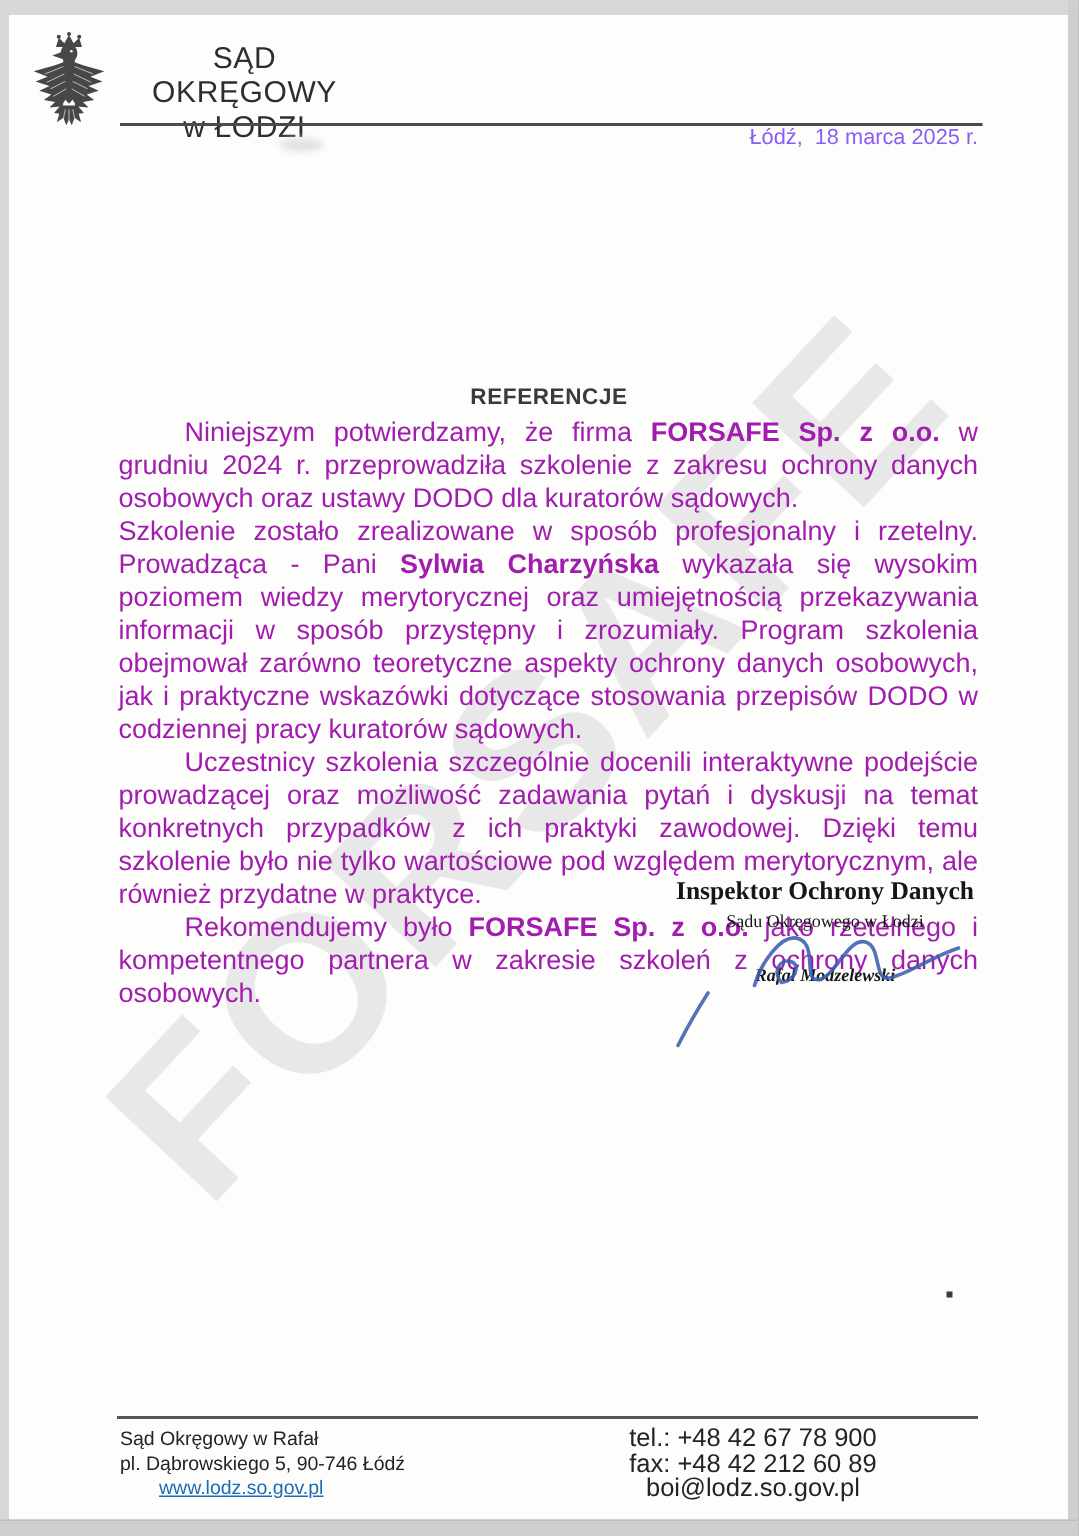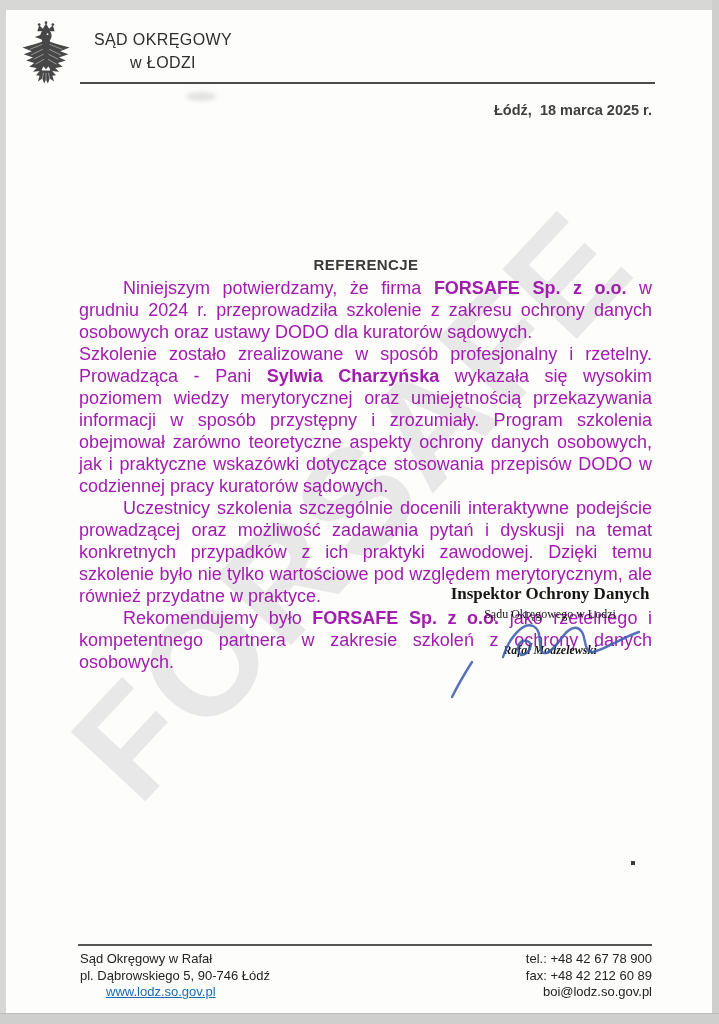--- a/index.html
+++ b/index.html
@@ -23,27 +23,27 @@
     font-size:148px; font-weight:700; letter-spacing:4px;
     color:#e8e8e8; white-space:nowrap; user-select:none;
   }
 
   .content{position:absolute; inset:0; z-index:2;}
 
   
   .eagle{position:absolute; left:15px; top:20px; width:62px; height:76px;}
   .orgname{
     position:absolute; left:88px; top:28px; width:150px;
-    text-align:center; font-size:16px; line-height:23px;
+    text-align:center; font-size:20px; line-height:23px;
     letter-spacing:0.4px; color:#2e2e2e; font-weight:500;
   }
   .header-rule{position:absolute; left:80px; top:82px; width:575px; height:2px; background:#4b4b4b;}
   .dateline{
-    position:absolute; left:352px; top:102px; width:300px;
-    text-align:right; font-size:14.5px; color:#404040;font-weight:bold;
+    position:absolute; left:352px; top:84px; width:300px;
+    text-align:right; font-size:14.5px; color:#8b5cf6;
   }
   .smudge{
     position:absolute; left:186px; top:92px; width:30px; height:9px;
     background:#e2e2e1; border-radius:50%; filter:blur(2px);
   }
 
   
   .doc-title{
     position:absolute; left:80px; top:256px; width:572px;
     text-align:center; font-size:15px; font-weight:600;
@@ -69,21 +69,21 @@
   .dot-artifact{position:absolute; left:631px; top:861px; width:4px; height:4px; background:#3a3a3a;}
 
   
   .footer-rule{position:absolute; left:78px; top:944px; width:574px; height:1.5px; background:#565656;}
   .footer-left{
     position:absolute; left:80px; top:951px; width:320px;
     font-size:13px; line-height:16.5px; color:#232323;
   }
   .footer-right{
     position:absolute; left:352px; top:951px; width:300px;
-    text-align:right; font-size:13px; line-height:16.5px; color:#232323;
+    text-align:center; font-size:17px; line-height:16.5px; color:#232323;
   }
   .weblink{text-decoration:underline;}
 </style>
 </head>
 <body>
 
 <div class="scan">
 
   <div class="watermark">FORSAFE</div>
 

